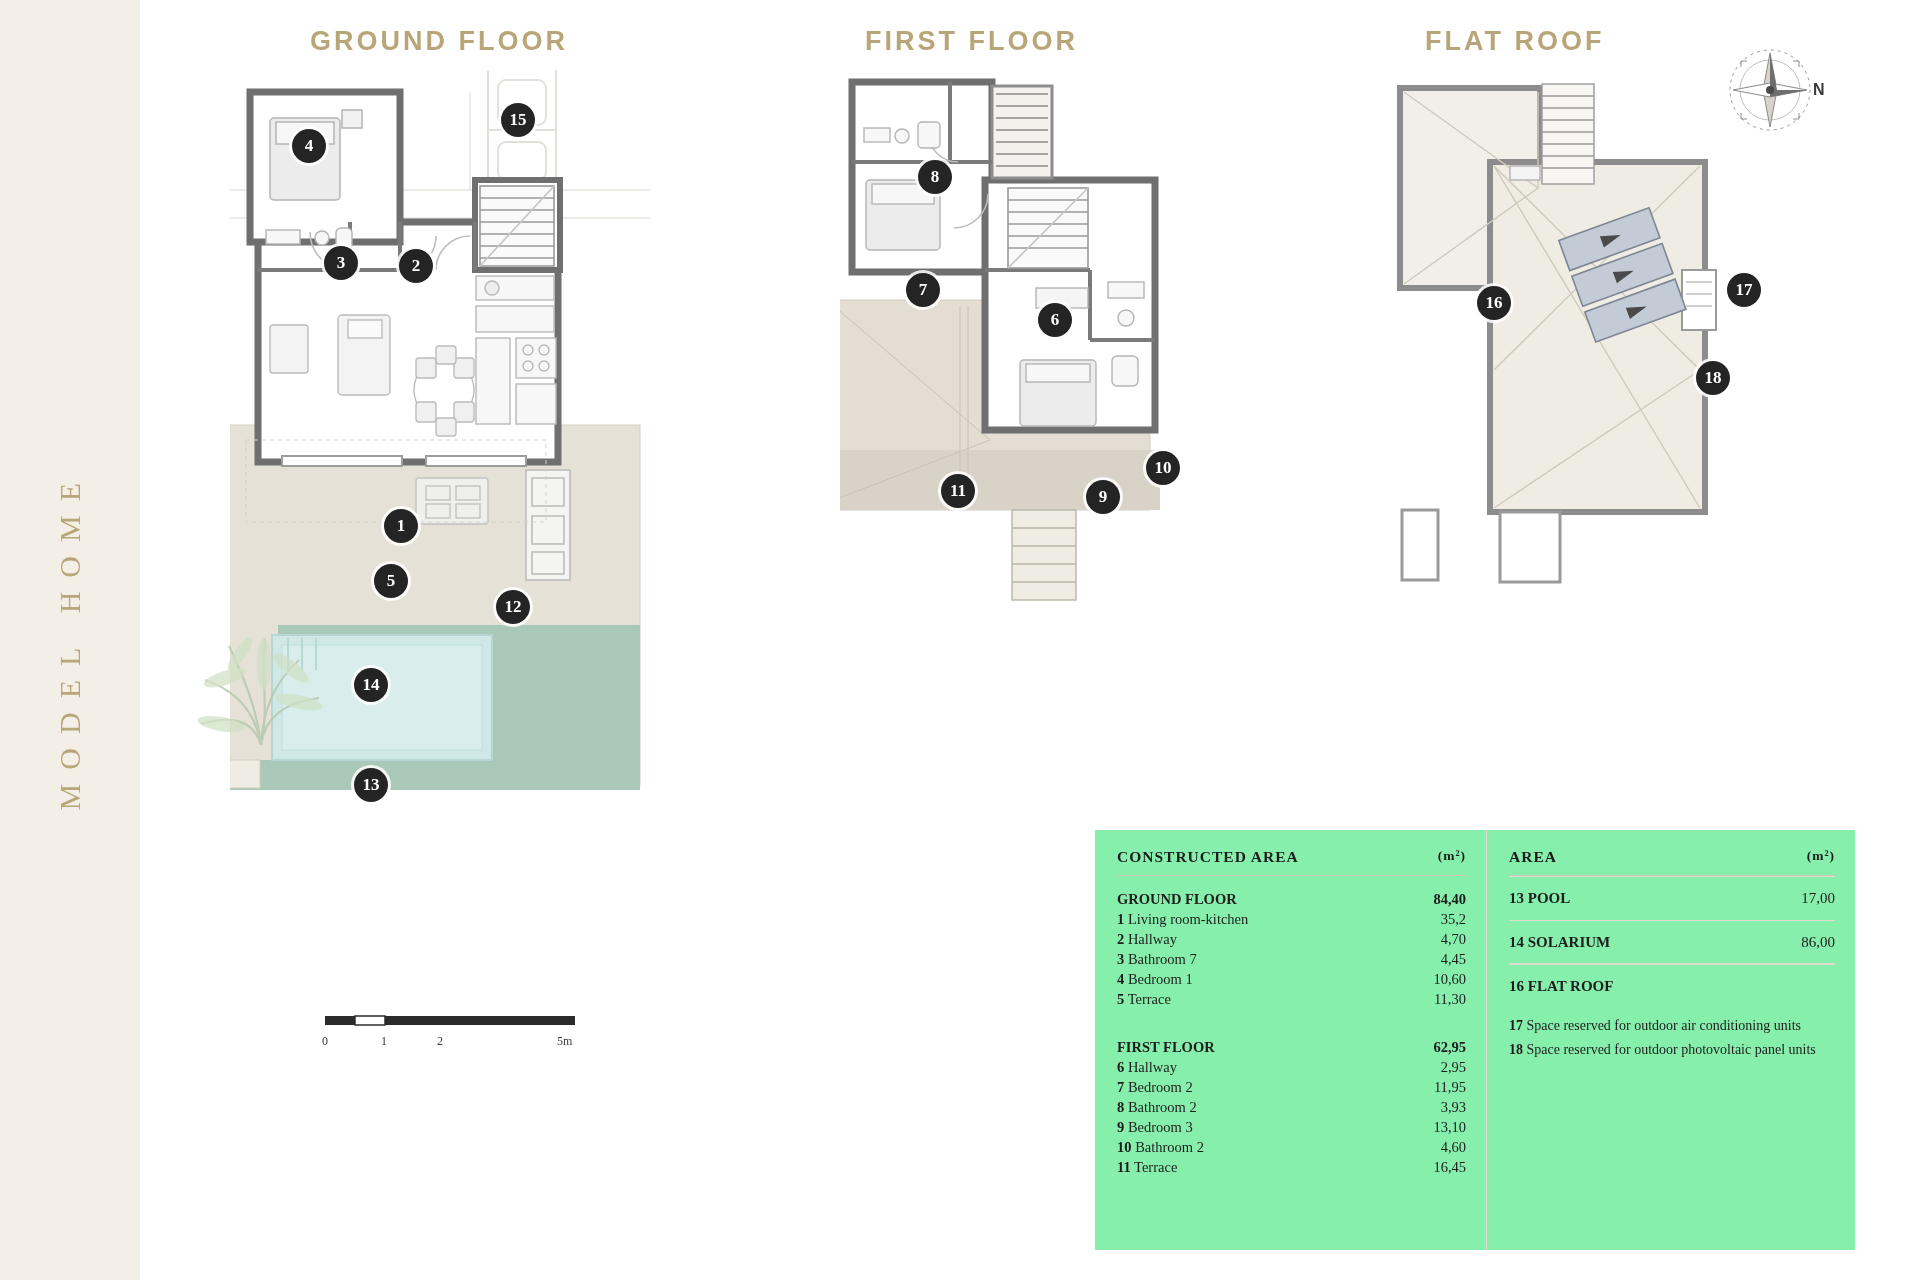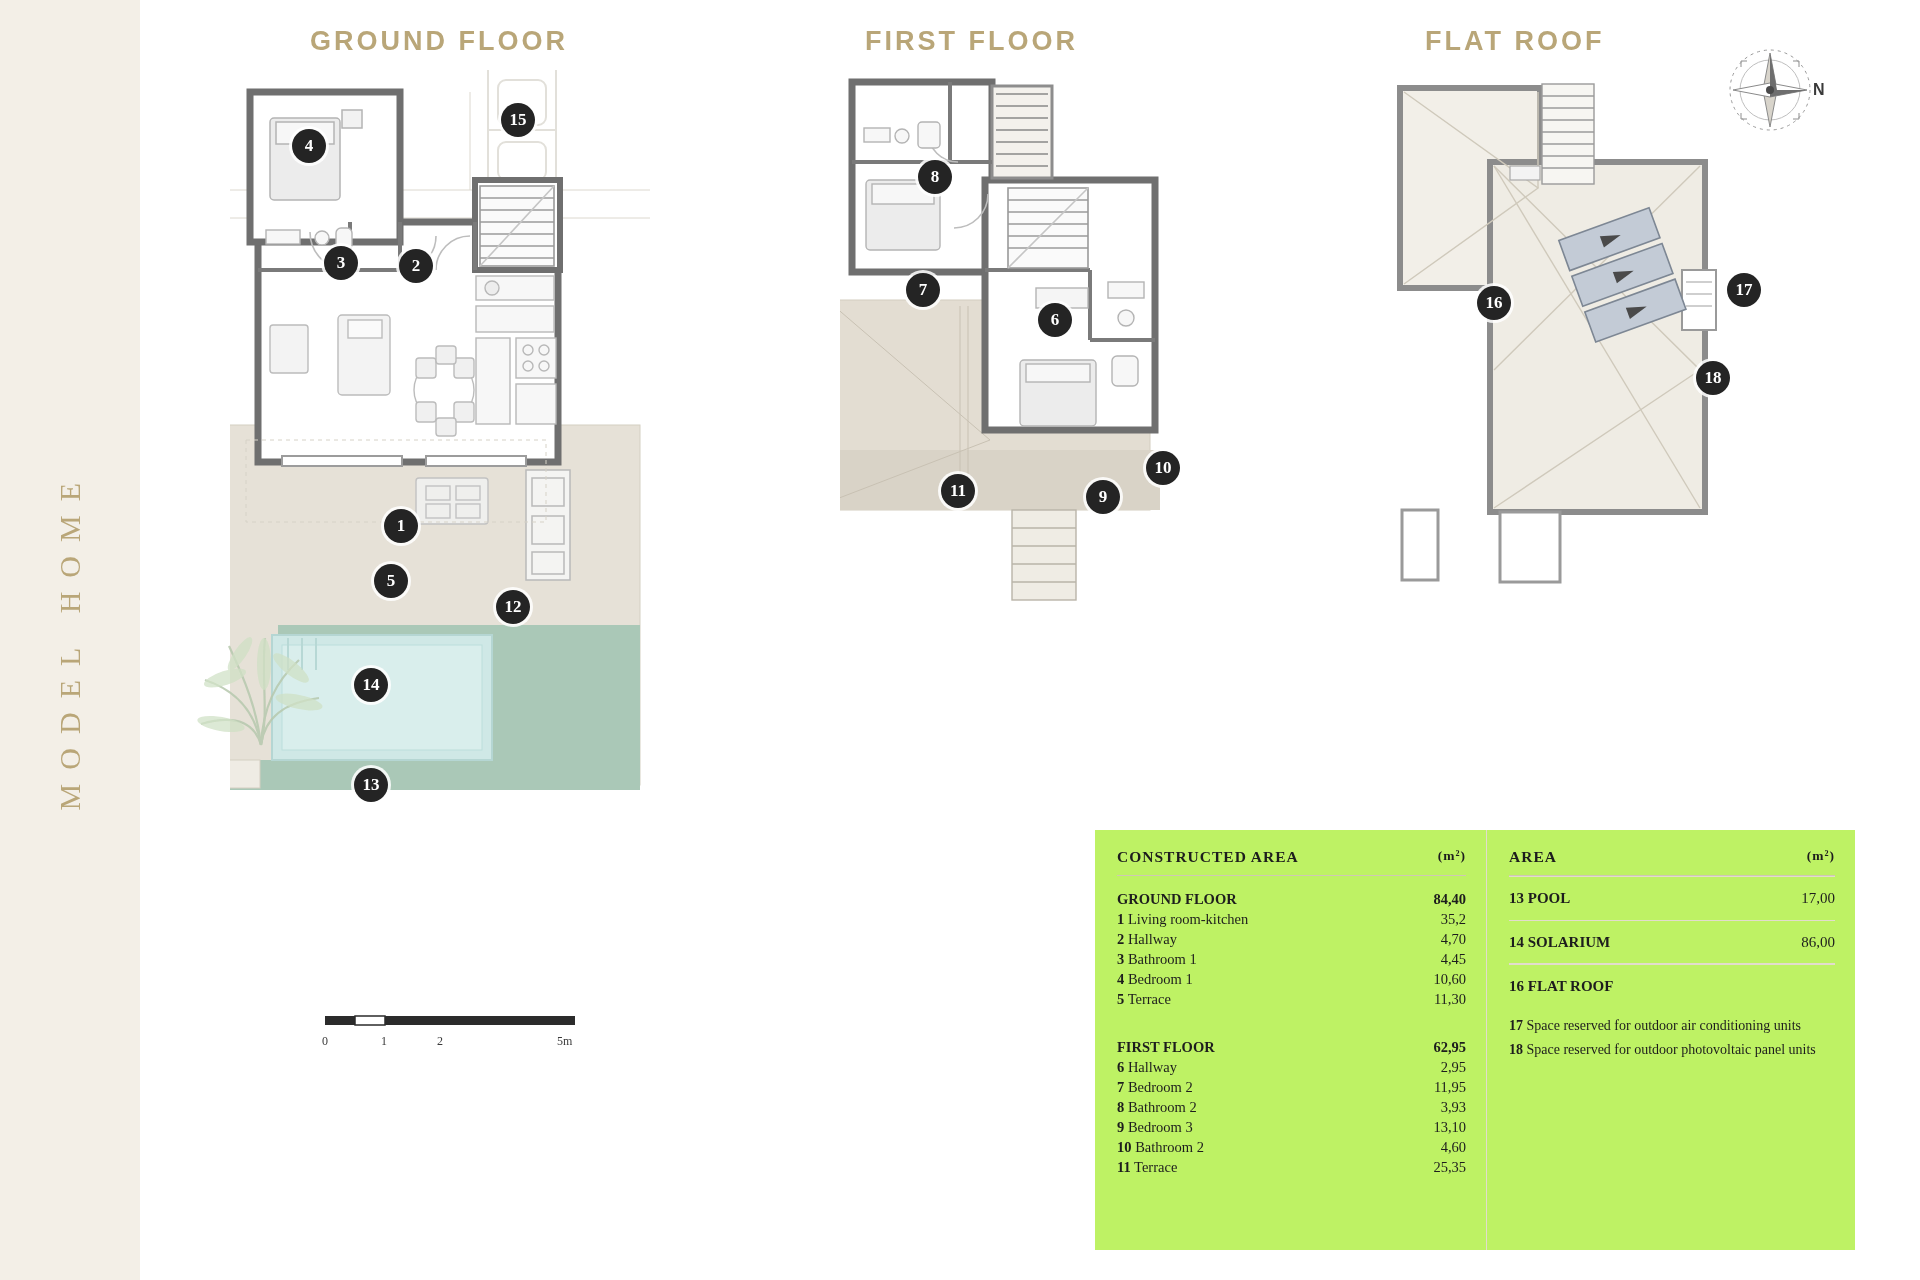--- a/index.html
+++ b/index.html
@@ -71,21 +71,21 @@
   .scalebar{position:absolute;left:325px;top:1010px;width:250px;height:48px;}
   .scalebar .labels{
     position:absolute;top:24px;left:0;width:250px;height:20px;
     font-family:"Liberation Serif", serif;font-size:12px;color:#3a3a3a;
   }
   .scalebar .labels span{position:absolute;}
 
   
   .legend{
     position:absolute;left:1095px;top:830px;width:760px;height:420px;
-    background:#bef264;
+    background:#86efac;
     display:flex;
     font-family:"Liberation Serif", serif;
   }
   .legend .col{
     position:relative;
     padding:18px 20px 0 22px;
     box-sizing:border-box;
   }
   .legend .col.left{width:392px;border-right:1px solid #e2dccd;}
   .legend .col.right{width:368px;}
@@ -484,21 +484,21 @@
             <span>Living room-kitchen</span></span>
           <span class="val">35,2</span>
         </div>
         <div class="row">
           <span class="lbl"><b>2</b>
             <span>Hallway</span></span>
           <span class="val">4,70</span>
         </div>
         <div class="row">
           <span class="lbl"><b>3</b>
-            <span>Bathroom 1</span></span>
+            <span>Bathroom 7</span></span>
           <span class="val">4,45</span>
         </div>
         <div class="row">
           <span class="lbl"><b>4</b>
             <span>Bedroom 1</span></span>
           <span class="val">10,60</span>
         </div>
         <div class="row">
           <span class="lbl"><b>5</b>
             <span>Terrace</span></span>
@@ -532,21 +532,21 @@
           <span class="val">13,10</span>
         </div>
         <div class="row">
           <span class="lbl"><b>10</b>
             <span>Bathroom 2</span></span>
           <span class="val">4,60</span>
         </div>
         <div class="row">
           <span class="lbl"><b>11</b>
             <span>Terrace</span></span>
-          <span class="val">25,35</span>
+          <span class="val">16,45</span>
         </div>
       </div>
     </div>
 
     <div class="col right">
       <h4>
         <span>AREA</span>
         <span class="unit">(m²)</span>
       </h4>
 

